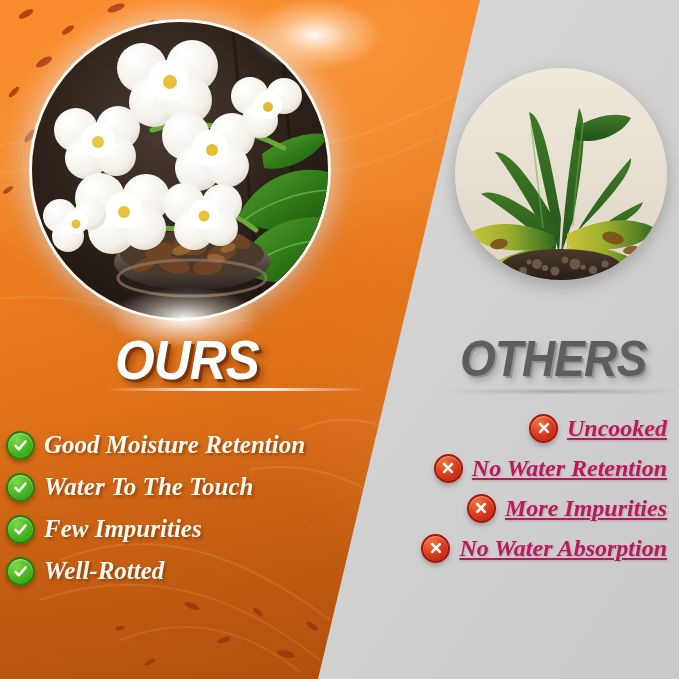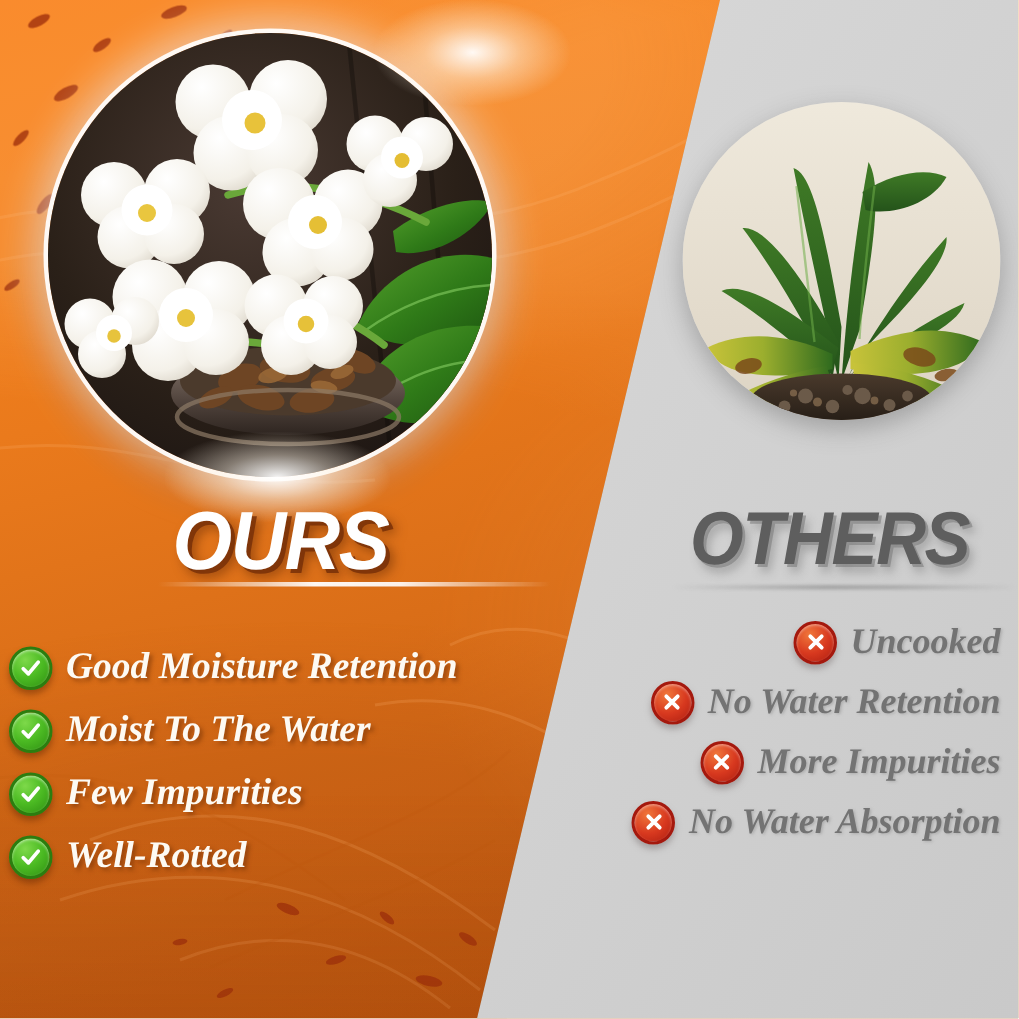--- a/index.html
+++ b/index.html
@@ -157,23 +157,24 @@
   }
   #ours-list .feature-item {
     height: 42px;
     font-size: 25px;
     color: #fdfaf3;
     text-shadow: 2px 2px 3px rgba(110,45,6,.55);
   }
   #others-list .feature-item {
     height: 40px;
     font-size: 24px;
-    color: #737373;
+    color: #be185d;
     justify-content: flex-end;
     text-shadow: 1px 1px 2px rgba(150,150,150,.6);
+    text-decoration: underline;
   }
 
   
   .badge {
     flex: 0 0 auto;
     width: 25px; height: 25px;
     border-radius: 50%;
     position: relative;
     display: flex;
     align-items: center;
@@ -467,21 +468,21 @@
           </svg>
       </span>
       <span class="item-label">Good Moisture Retention</span>
     </li>
     <li class="feature-item">
       <span class="badge check">
         <svg width="15" height="15" viewBox="0 0 24 24">
             <path d="M4 12.5 L9.5 18 L20 5.5" fill="none" stroke="#ffffff" stroke-width="4" stroke-linecap="round" stroke-linejoin="round"></path>
           </svg>
       </span>
-      <span class="item-label">Moist To The Water</span>
+      <span class="item-label">Water To The Touch</span>
     </li>
     <li class="feature-item">
       <span class="badge check">
         <svg width="15" height="15" viewBox="0 0 24 24">
             <path d="M4 12.5 L9.5 18 L20 5.5" fill="none" stroke="#ffffff" stroke-width="4" stroke-linecap="round" stroke-linejoin="round"></path>
           </svg>
       </span>
       <span class="item-label">Few Impurities</span>
     </li>
     <li class="feature-item">

